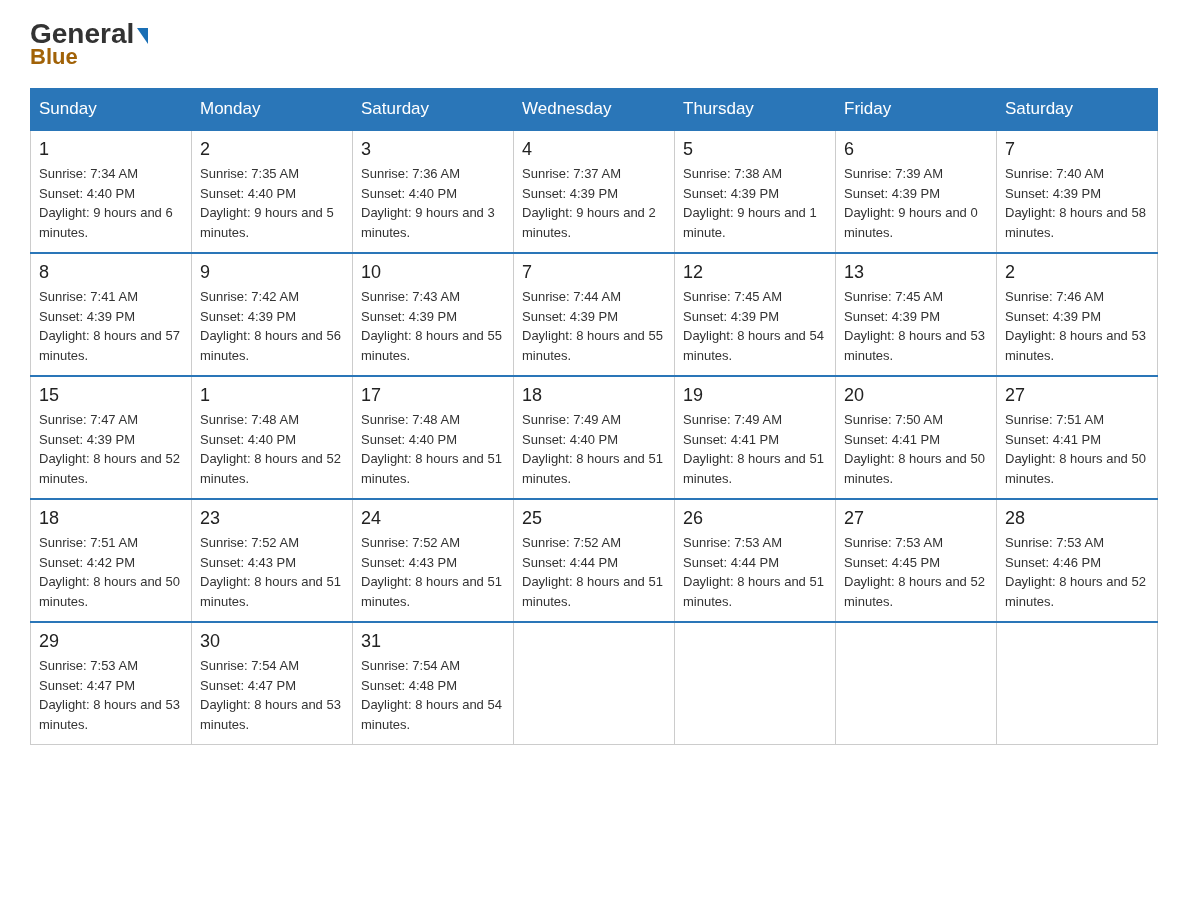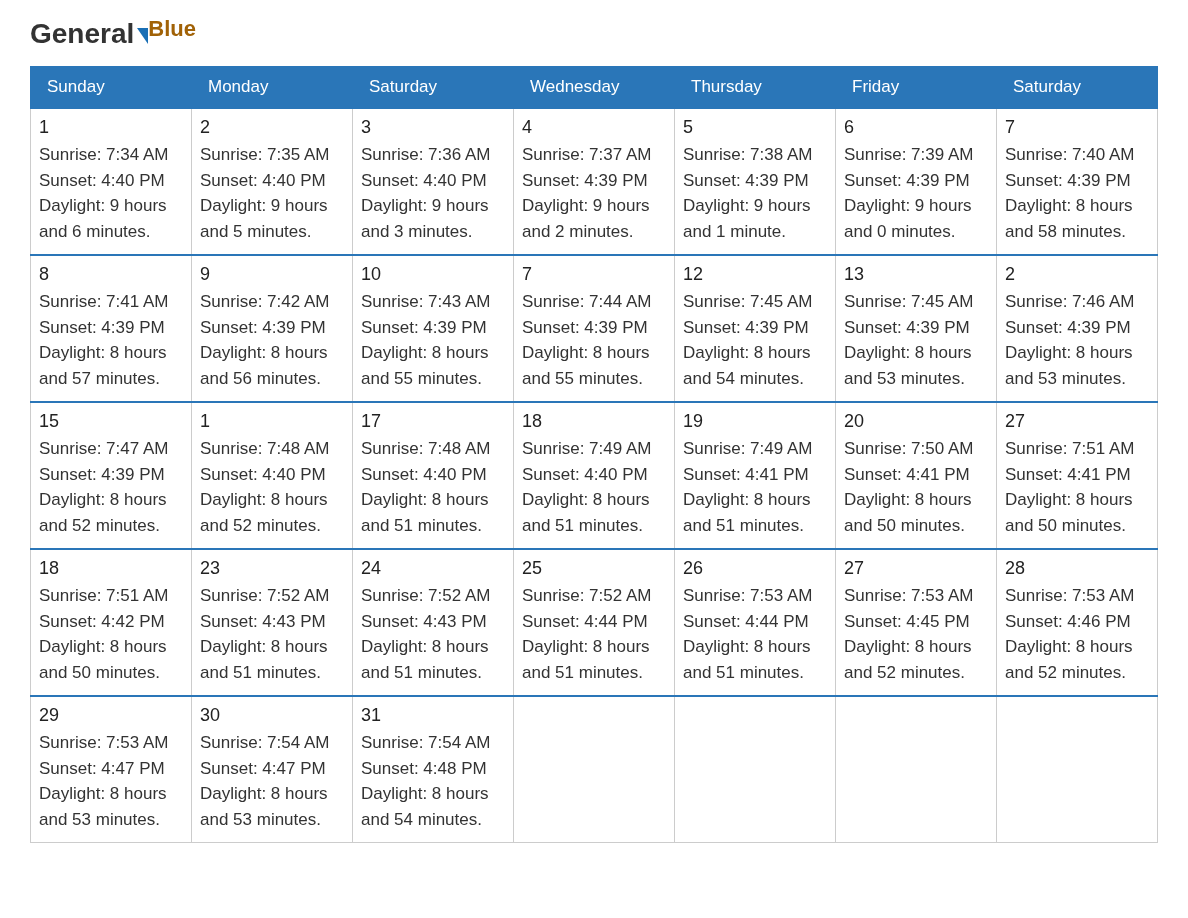--- a/index.html
+++ b/index.html
@@ -11,21 +11,21 @@
       min-height: 918px;
     }
     .header-area {
       display: flex;
       justify-content: space-between;
       align-items: flex-start;
       margin-bottom: 18px;
     }
     .logo-area {
       display: flex;
-      flex-direction: row;
+      flex-direction: column;
       align-items: flex-start;
     }
     .logo-text {
       font-size: 28px;
       font-weight: bold;
       color: #333;
       line-height: 1;
     }
     .logo-text span.general { color: #333; }
     .logo-line2 {
@@ -48,21 +48,21 @@
       margin-top: 4px;
     }
     .calendar {
       width: 100%;
       border-collapse: collapse;
       table-layout: fixed;
     }
     .calendar thead tr th {
       background-color: #2a76b8;
       color: #fff;
-      padding: 10px 16px;
+      padding: 10px 8px;
       text-align: left;
       font-size: 17px;
       font-weight: normal;
       border: 1px solid #2a76b8;
     }
     .calendar tbody tr td {
       vertical-align: top;
       padding: 8px 8px 10px 8px;
       border: 1px solid #ccc;
       border-top: 2px solid #2a76b8;
@@ -71,21 +71,21 @@
       min-height: 90px;
     }
     .calendar tbody tr td .day-number {
       font-size: 18px;
       font-weight: normal;
       color: #222;
       display: block;
       margin-bottom: 4px;
     }
     .calendar tbody tr td .day-info {
-      font-size: 17px;
+      font-size: 13px;
       line-height: 1.5;
       color: #333;
     }
     .calendar tbody tr td.empty {
       background: #fff;
     }
   </style>
 </head>
 <body>
 

